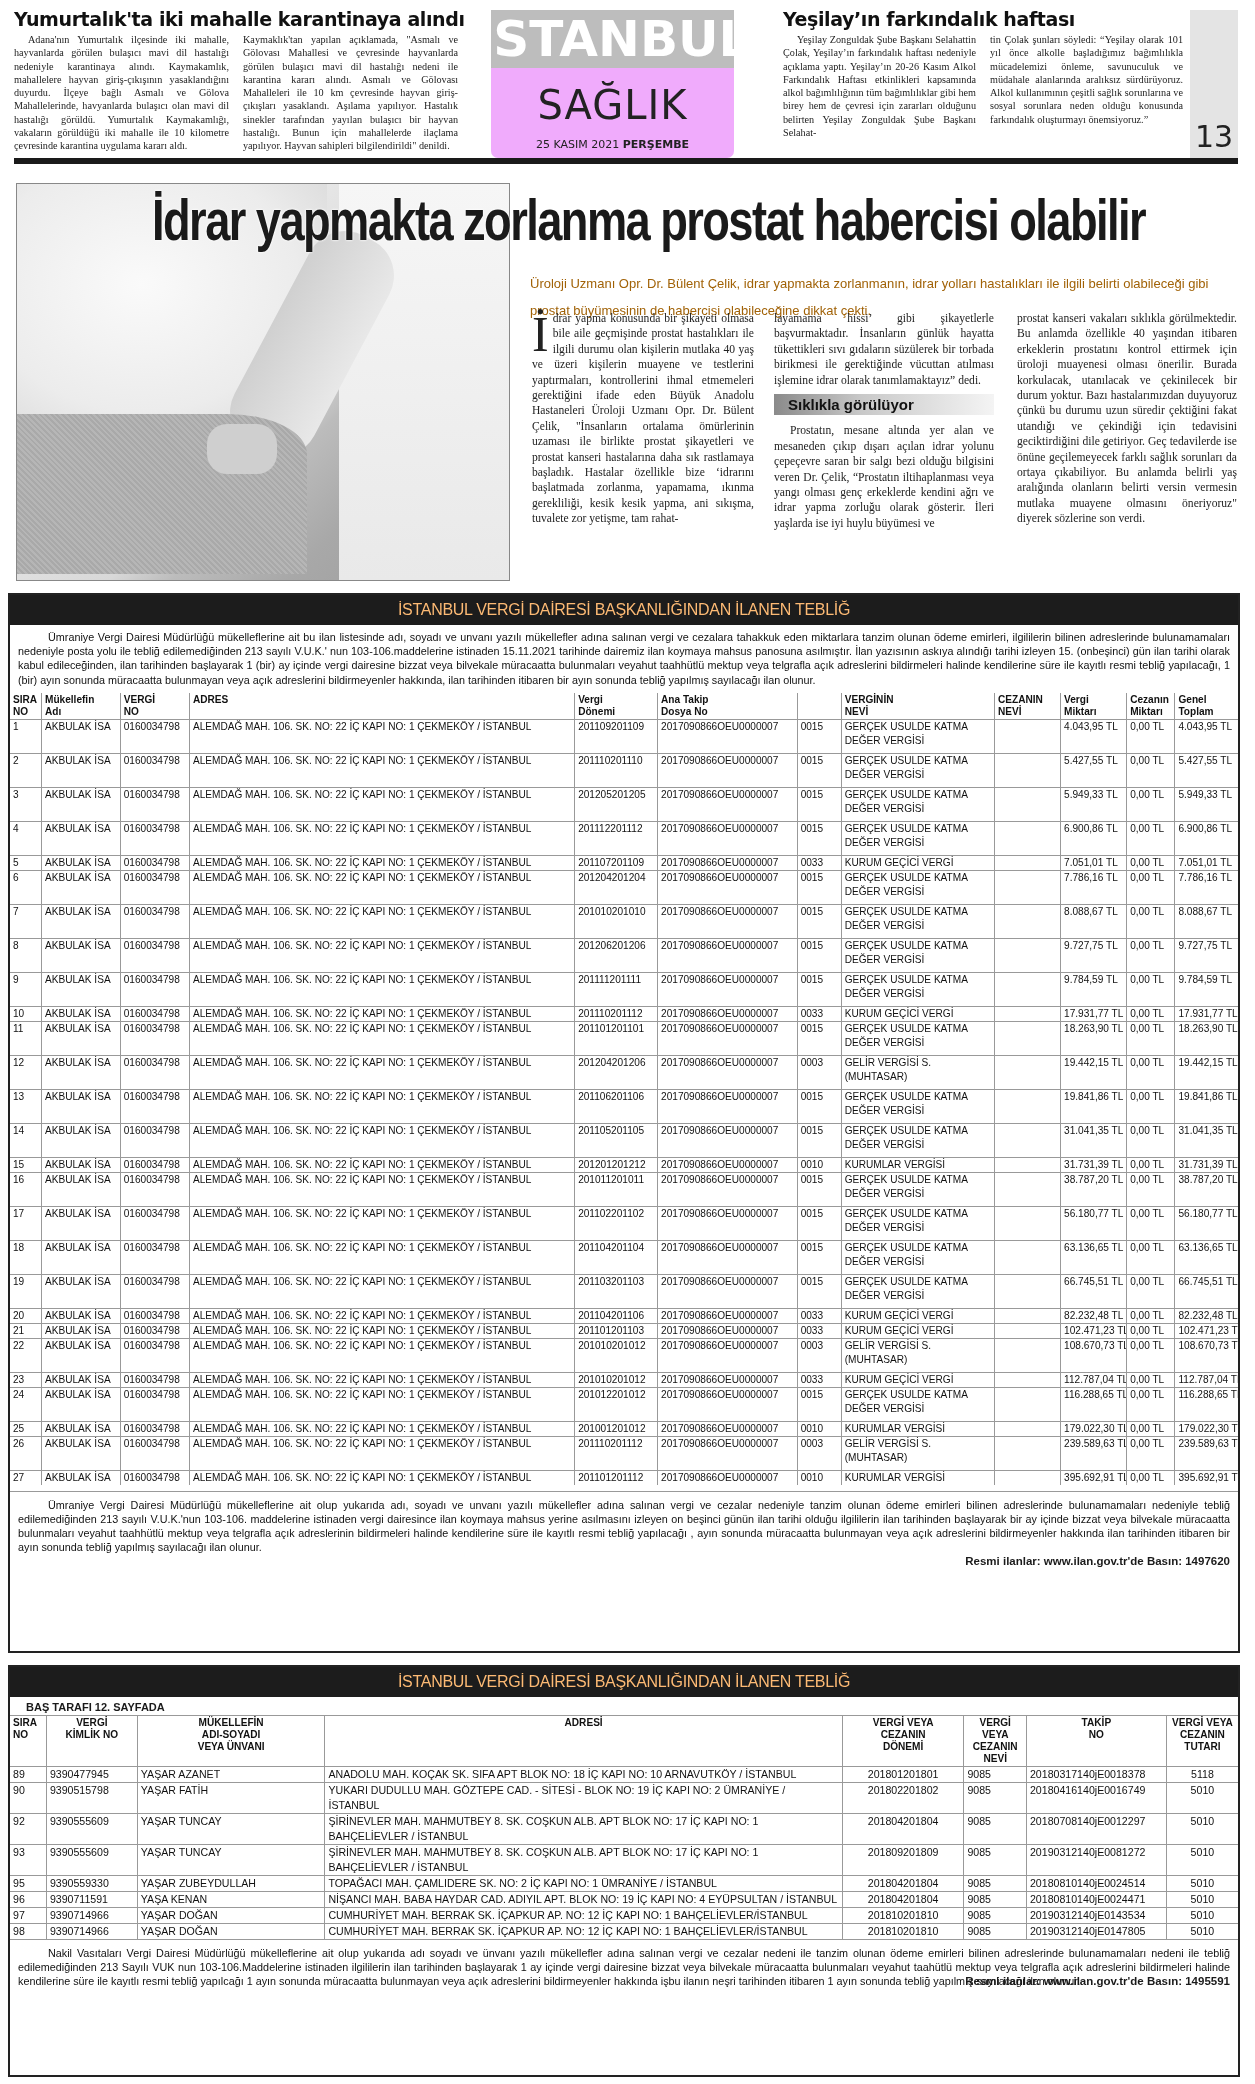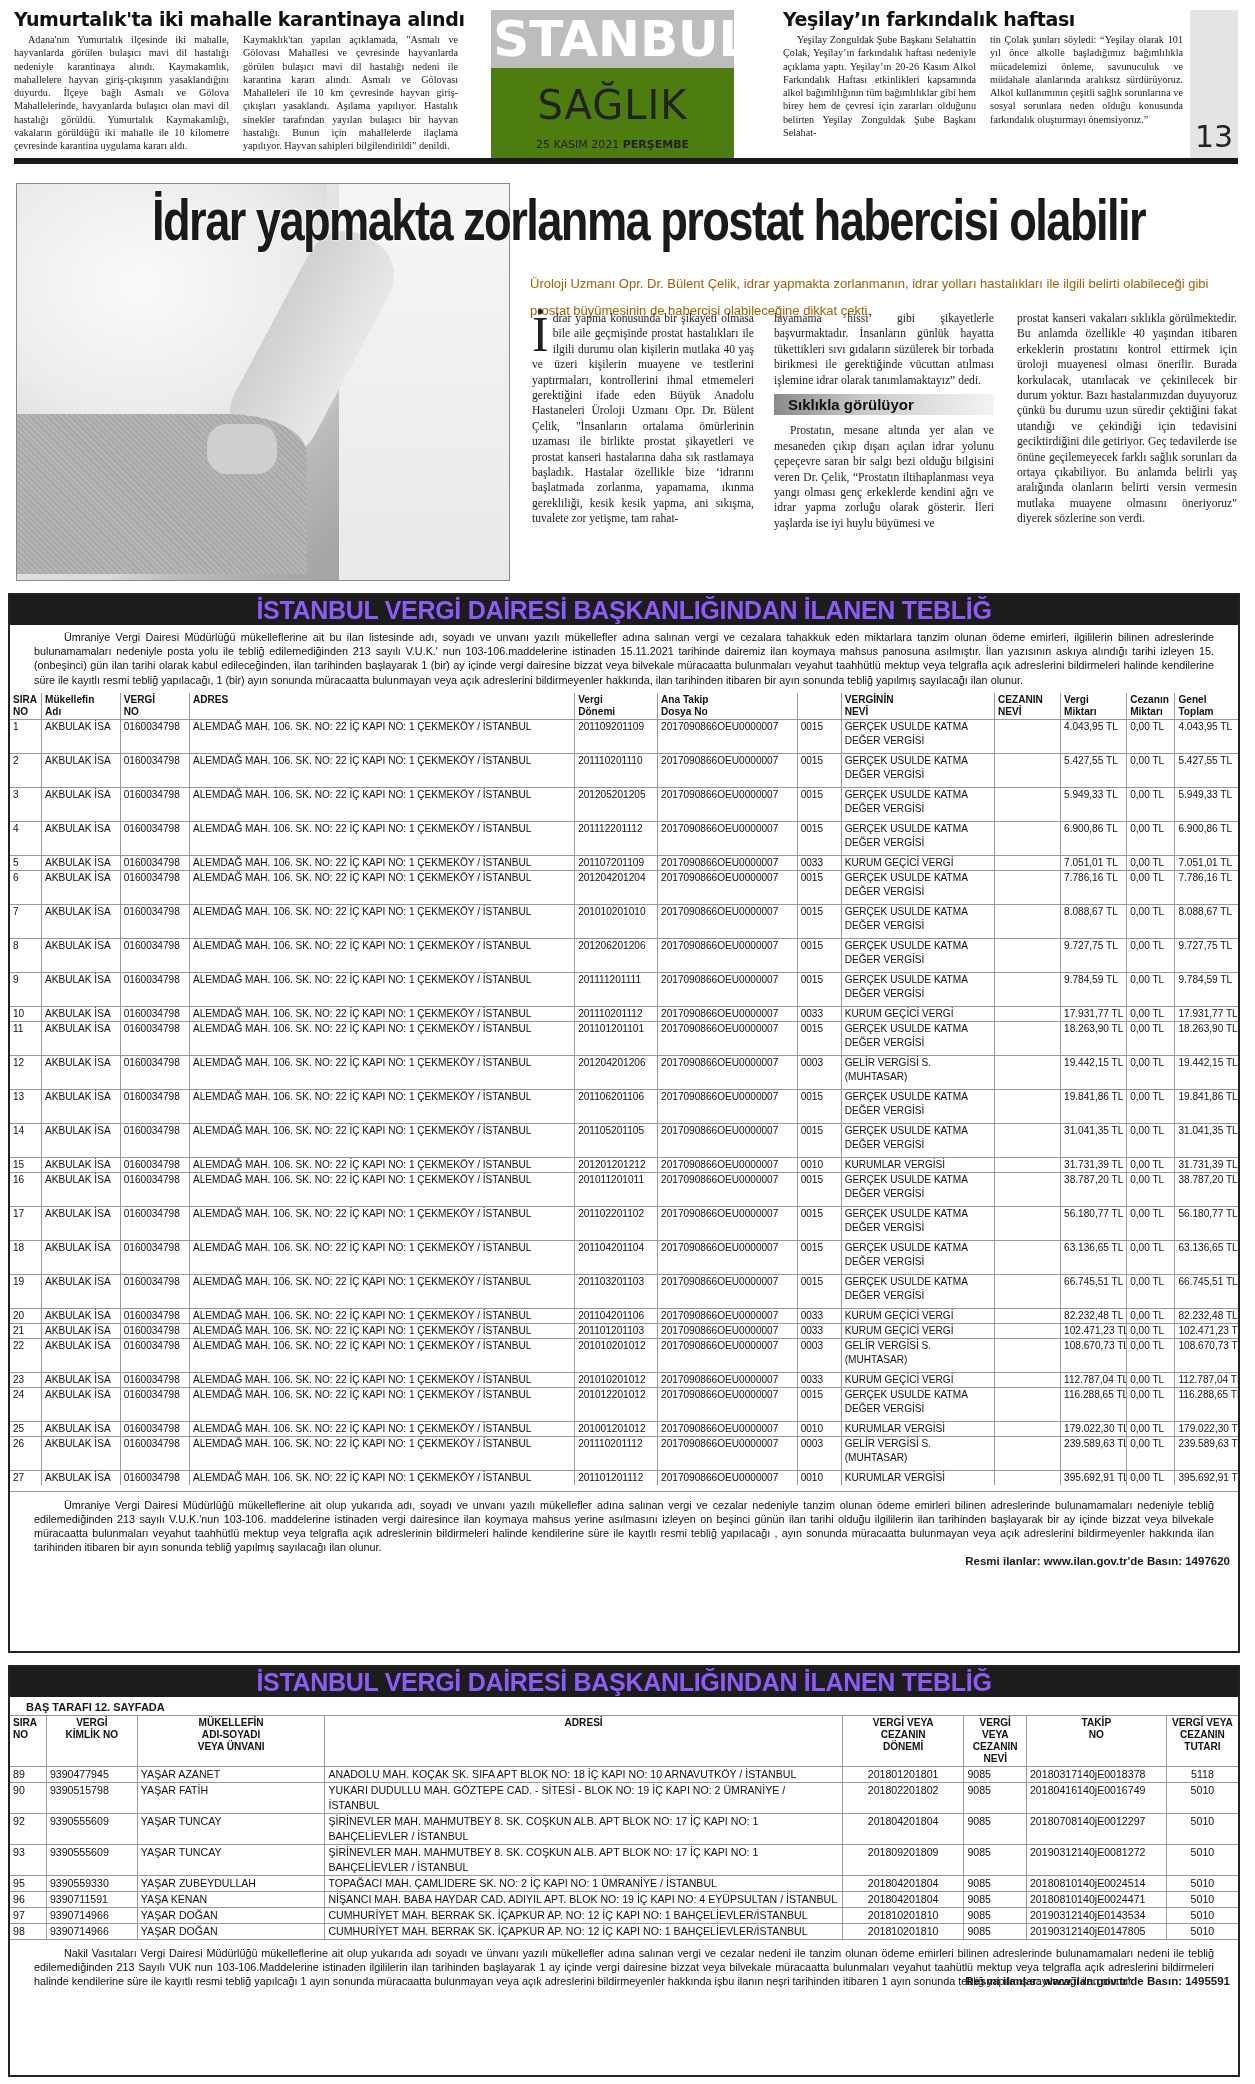--- a/index.html
+++ b/index.html
@@ -4,21 +4,21 @@
 <style>
   * { box-sizing: border-box; margin: 0; padding: 0; }
   body { width: 1255px; height: 2084px; background: #fff; font-family: "Liberation Serif", serif; color: #1a1a1a; position: relative; overflow: hidden; }
   .abs { position: absolute; }
 
   
   .h-title { font-family: "DejaVu Sans", sans-serif; font-weight: bold; font-size: 19px; letter-spacing: -0.4px; color: #111; white-space: nowrap; }
   .h-cols { display: flex; gap: 14px; }
   .h-col { font-size: 10.2px; line-height: 13.3px; text-align: justify; color: #222; }
   .h-col p { text-indent: 14px; }
-  .masthead { background: #4d7c0f; text-align: center; }
+  .masthead { background: #f0abfc; text-align: center; border-radius: 7px; }
   .mast-top { background: #bdbdbd; height: 58px; display:flex; align-items:center; justify-content:center; font-family: "DejaVu Sans", sans-serif; font-weight: bold; font-size: 50px; color: #fff; letter-spacing: 0px; }
   .mast-sec { font-family: "DejaVu Sans", sans-serif; font-size: 40px; color: #222; margin-top: 14px; letter-spacing: 1px; }
   .mast-date { font-family: "DejaVu Sans", sans-serif; font-size: 11px; color: #222; margin-top: 10px; }
   .mast-date b { font-weight: bold; }
   .pagebox { background: #e4e4e4; font-family: "DejaVu Sans", sans-serif; font-size: 30px; color: #222; display:flex; align-items:flex-end; justify-content:center; padding-bottom: 4px; }
   .rule { background: #1a1a1a; }
 
   
   .photo { border: 1px solid #888; background: linear-gradient(135deg, #f0f0f0 0%, #e6e6e6 35%, #d8d8d8 55%, #bcbcbc 62%, #a8a8a8 75%, #9a9a9a 100%); overflow: hidden; }
   .photo .shirt { position:absolute; left:0; top:0; width:310px; height:250px; background: radial-gradient(ellipse at 40% 40%, #fafafa 0%, #ececec 60%, #d5d5d5 100%); border-bottom-right-radius: 160px 120px; }
@@ -28,22 +28,22 @@
   .photo .bg { position:absolute; right:0; top:0; width:170px; height:100%; background: linear-gradient(180deg,#f6f6f6,#e9e9e9); }
   .headline { font-family: "Liberation Sans", sans-serif; font-weight: bold; font-size: 58px; color: #1a1a1a; letter-spacing: -2px; transform: scaleX(0.78); transform-origin: left top; white-space: nowrap; text-shadow: 0 0 2px #fff, 0 0 3px #fff; }
   .lead { font-family: "Liberation Sans", sans-serif; font-size: 13px; line-height: 27px; color: #a16207; }
   .body-col { font-size: 11.6px; line-height: 15.4px; text-align: justify; color: #222; }
   .body-col p.ind { text-indent: 16px; }
   .dropcap { float:left; font-size: 50px; line-height: 42px; margin: 2px 4px 0 0; font-family: "Liberation Serif", serif; }
   .subhead { background: linear-gradient(90deg,#8a8a8a 0%, #c9c9c9 40%, #f4f4f4 100%); font-family: "Liberation Sans", sans-serif; font-weight: bold; font-size: 15px; padding: 3px 0 3px 14px; margin: 6px 0 8px; color:#111; }
 
   
   .notice { border: 2px solid #222; }
-  .notice-title { background: #1c1c1c; color: #8b5cf6; text-align:center; font-family: "Liberation Sans", sans-serif; font-weight: bold; font-size: 25px; letter-spacing: -0.3px; height: 30px; line-height: 30px; }
-  .notice-text { font-family: "Liberation Sans", sans-serif; font-size: 10.8px; line-height: 14.2px; text-align: justify; color: #111; padding: 0 24px; }
+  .notice-title { background: #1c1c1c; color: #fdba74; text-align:center; font-family: "Liberation Sans", sans-serif; font-weight: normal; font-size: 16px; letter-spacing: -0.3px; height: 30px; line-height: 30px; }
+  .notice-text { font-family: "Liberation Sans", sans-serif; font-size: 10.8px; line-height: 14.2px; text-align: justify; color: #111; padding: 0 8px; }
   .notice-text p { text-indent: 30px; }
   .source { font-family: "Liberation Sans", sans-serif; font-size: 11.5px; font-weight: bold; text-align: right; padding-right: 8px; }
 
   table.t { border-collapse: collapse; width: 100%; font-family: "Liberation Sans", sans-serif; font-size: 10.1px; color: #111; table-layout: fixed; }
   table.t th { font-weight: bold; text-align: left; vertical-align: top; padding: 1px 3px; line-height: 12px; border-left: 1px solid #999; }
   table.t td { vertical-align: top; padding: 0 3px; line-height: 14px; border-top: 1px solid #999; border-left: 1px solid #999; white-space: nowrap; overflow: hidden; }
   table.t th:first-child, table.t td:first-child { border-left: none; }
   table.t tr.tall td { height: 34px; }
   table.t tr.short td { height: 14px; }
   table.t2 th { text-align: center; }

